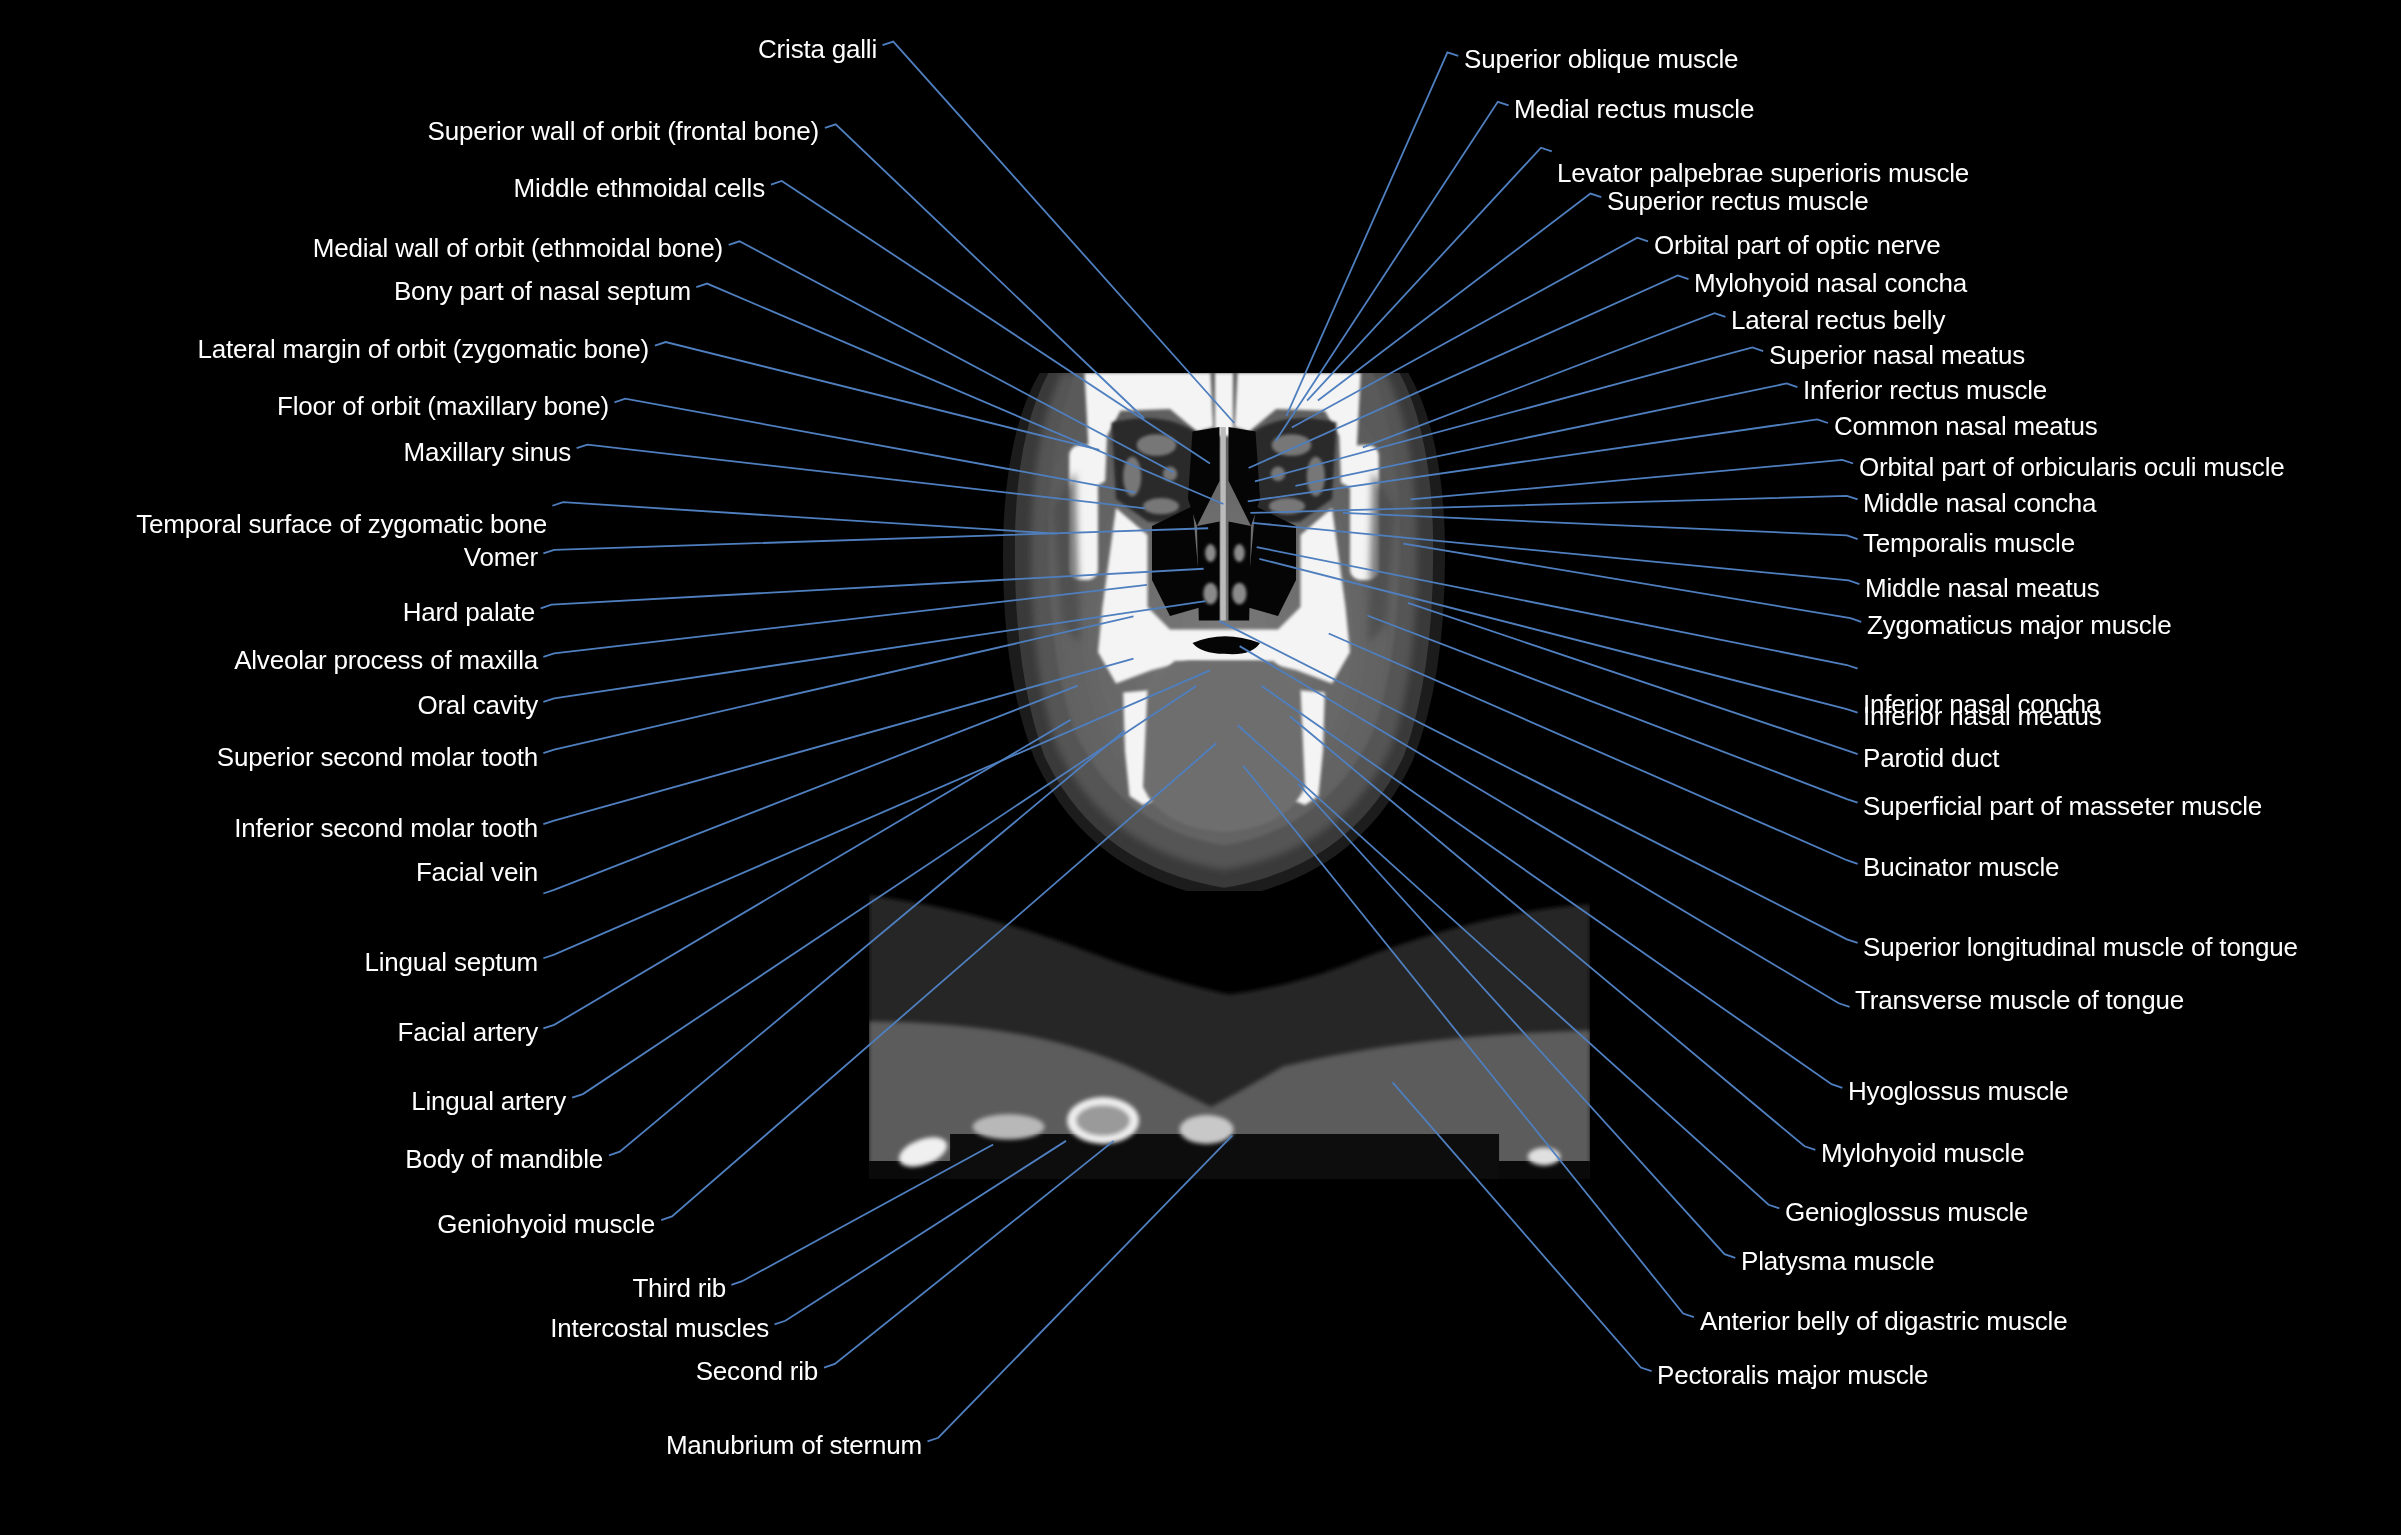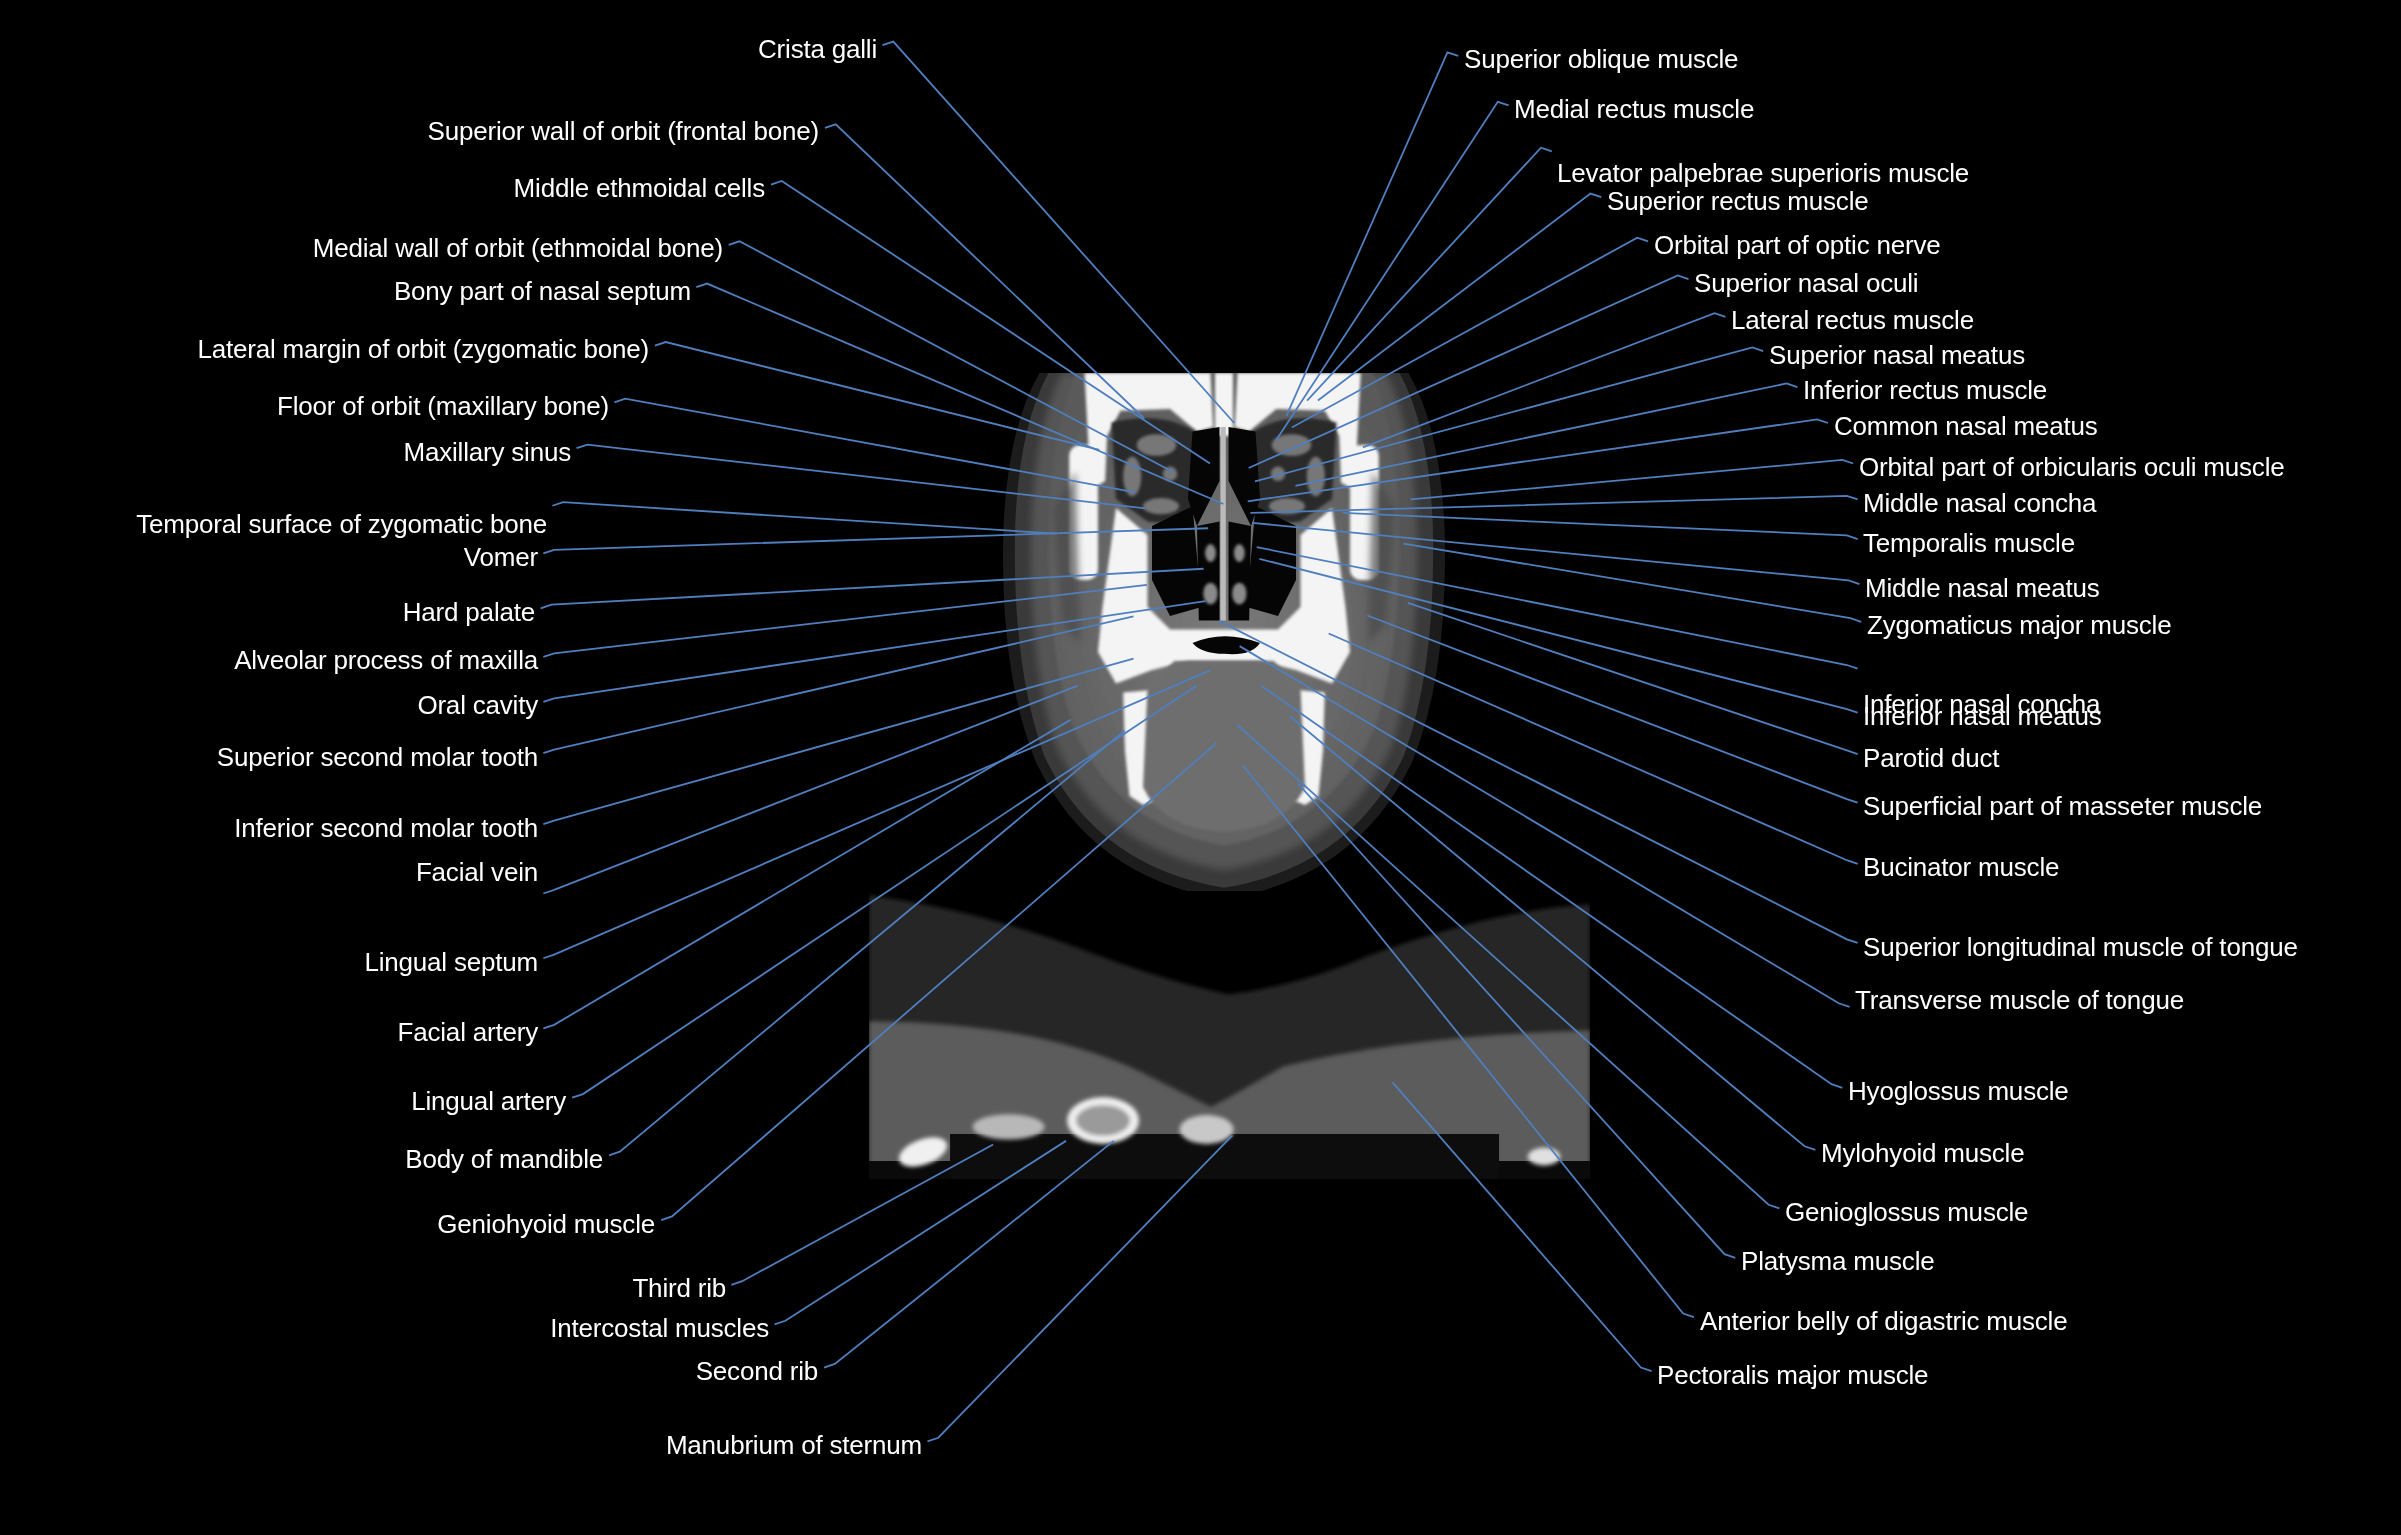--- a/index.html
+++ b/index.html
@@ -209,22 +209,22 @@
       <div class="label left" style="right: 1632px; top: 1328px;">Intercostal muscles</div>
       <div class="label left" style="right: 1583px; top: 1371px;">Second rib</div>
       <div class="label left" style="right: 1479px; top: 1445px;">Manubrium of sternum</div>
     </div>
   <div id="labels-right">
       <div class="label right" style="left: 1464px; top: 59px;">Superior oblique muscle</div>
       <div class="label right" style="left: 1514px; top: 109px;">Medial rectus muscle</div>
       <div class="label right" style="left: 1557px; top: 155px; margin-top: 18px;">Levator palpebrae superioris muscle</div>
       <div class="label right" style="left: 1607px; top: 201px;">Superior rectus muscle</div>
       <div class="label right" style="left: 1654px; top: 245px;">Orbital part of optic nerve</div>
-      <div class="label right" style="left: 1694px; top: 283px;">Superior nasal oculi</div>
-      <div class="label right" style="left: 1731px; top: 320px;">Lateral rectus muscle</div>
+      <div class="label right" style="left: 1694px; top: 283px;">Mylohyoid nasal concha</div>
+      <div class="label right" style="left: 1731px; top: 320px;">Lateral rectus belly</div>
       <div class="label right" style="left: 1769px; top: 355px;">Superior nasal meatus</div>
       <div class="label right" style="left: 1803px; top: 390px;">Inferior rectus muscle</div>
       <div class="label right" style="left: 1834px; top: 426px;">Common nasal meatus</div>
       <div class="label right" style="left: 1859px; top: 467px;">Orbital part of orbicularis oculi muscle</div>
       <div class="label right" style="left: 1863px; top: 503px;">Middle nasal concha</div>
       <div class="label right" style="left: 1863px; top: 543px;">Temporalis muscle</div>
       <div class="label right" style="left: 1865px; top: 588px;">Middle nasal meatus</div>
       <div class="label right" style="left: 1867px; top: 625px;">Zygomaticus major muscle</div>
       <div class="label right" style="left: 1863px; top: 672px; margin-top: 32px;">Inferior nasal concha</div>
       <div class="label right" style="left: 1863px; top: 716px;">Inferior nasal meatus</div>

